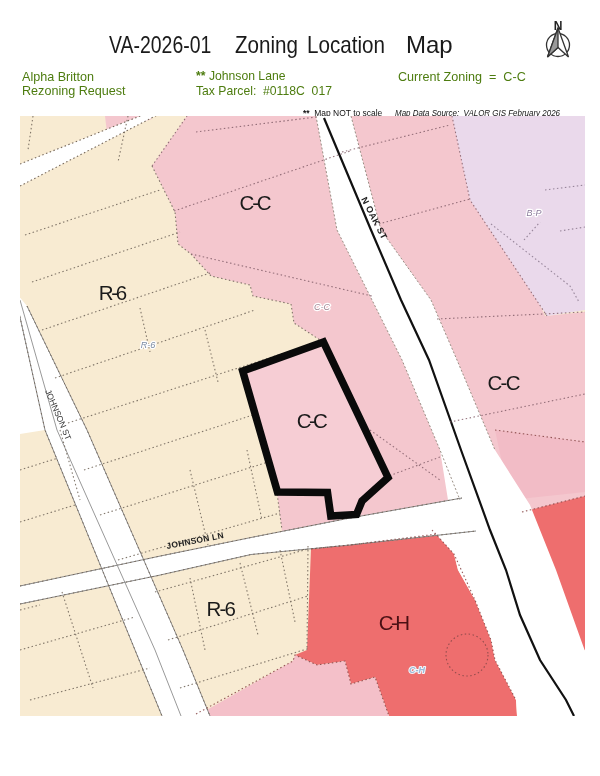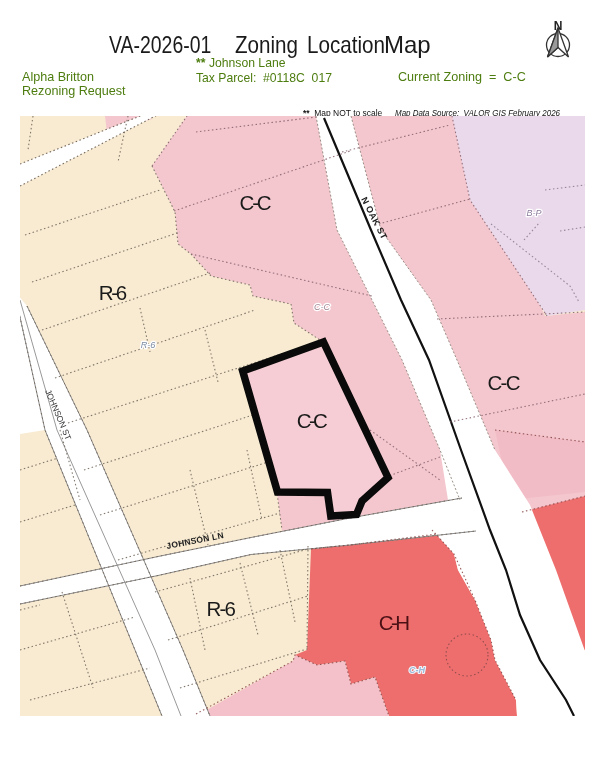--- a/index.html
+++ b/index.html
@@ -9,23 +9,23 @@
   .nspan{position:absolute;top:108.3px;font-size:9.3px;color:#111;line-height:10px;display:inline-block;
          transform-origin:0 0;white-space:nowrap;}
   .hdr{position:absolute;font-size:12.6px;color:#4d7c0f;line-height:14.5px;}
   svg{position:absolute;left:0;top:0;}
 </style>
 </head>
 <body>
 <span class="tspan" style="left:109px;transform:scaleX(0.81)">VA-2026-01</span>
 <span class="tspan" style="left:235px;transform:scaleX(0.858)">Zoning</span>
 <span class="tspan" style="left:307px;transform:scaleX(0.859)">Location</span>
-<span class="tspan" style="left:384px;transform:scaleX(1)">Map</span>
+<span class="tspan" style="left:406px;transform:scaleX(1)">Map</span>
 <div class="hdr" style="left:22px;top:69.5px;">Alpha Britton<br>Rezoning Request</div>
-<div class="hdr" style="left:196px;top:56px;font-size:12.2px;"><b>**</b> Johnson Lane<br>Tax Parcel:&nbsp; #0118C&nbsp; 017</div>
+<div class="hdr" style="left:196px;top:69px;font-size:12.2px;"><b>**</b> Johnson Lane<br>Tax Parcel:&nbsp; #0118C&nbsp; 017</div>
 <div class="hdr" style="left:398px;top:69.5px;">Current&nbsp;Zoning&nbsp; =&nbsp; C-C</div>
 <span class="nspan" style="left:303px;transform:scaleX(0.91)"><b>**</b>&nbsp; Map NOT to scale</span>
 <span class="nspan" style="left:395px;transform:scaleX(0.856);font-style:italic">Map Data Source:&nbsp;&nbsp;VALOR GIS&nbsp;February 2026</span>
 
 <svg width="600" height="776" viewBox="0 0 600 776">
 <defs>
 <clipPath id="mapclip">
         <rect x="20" y="116" width="565" height="600"></rect>
       </clipPath>
 </defs>

